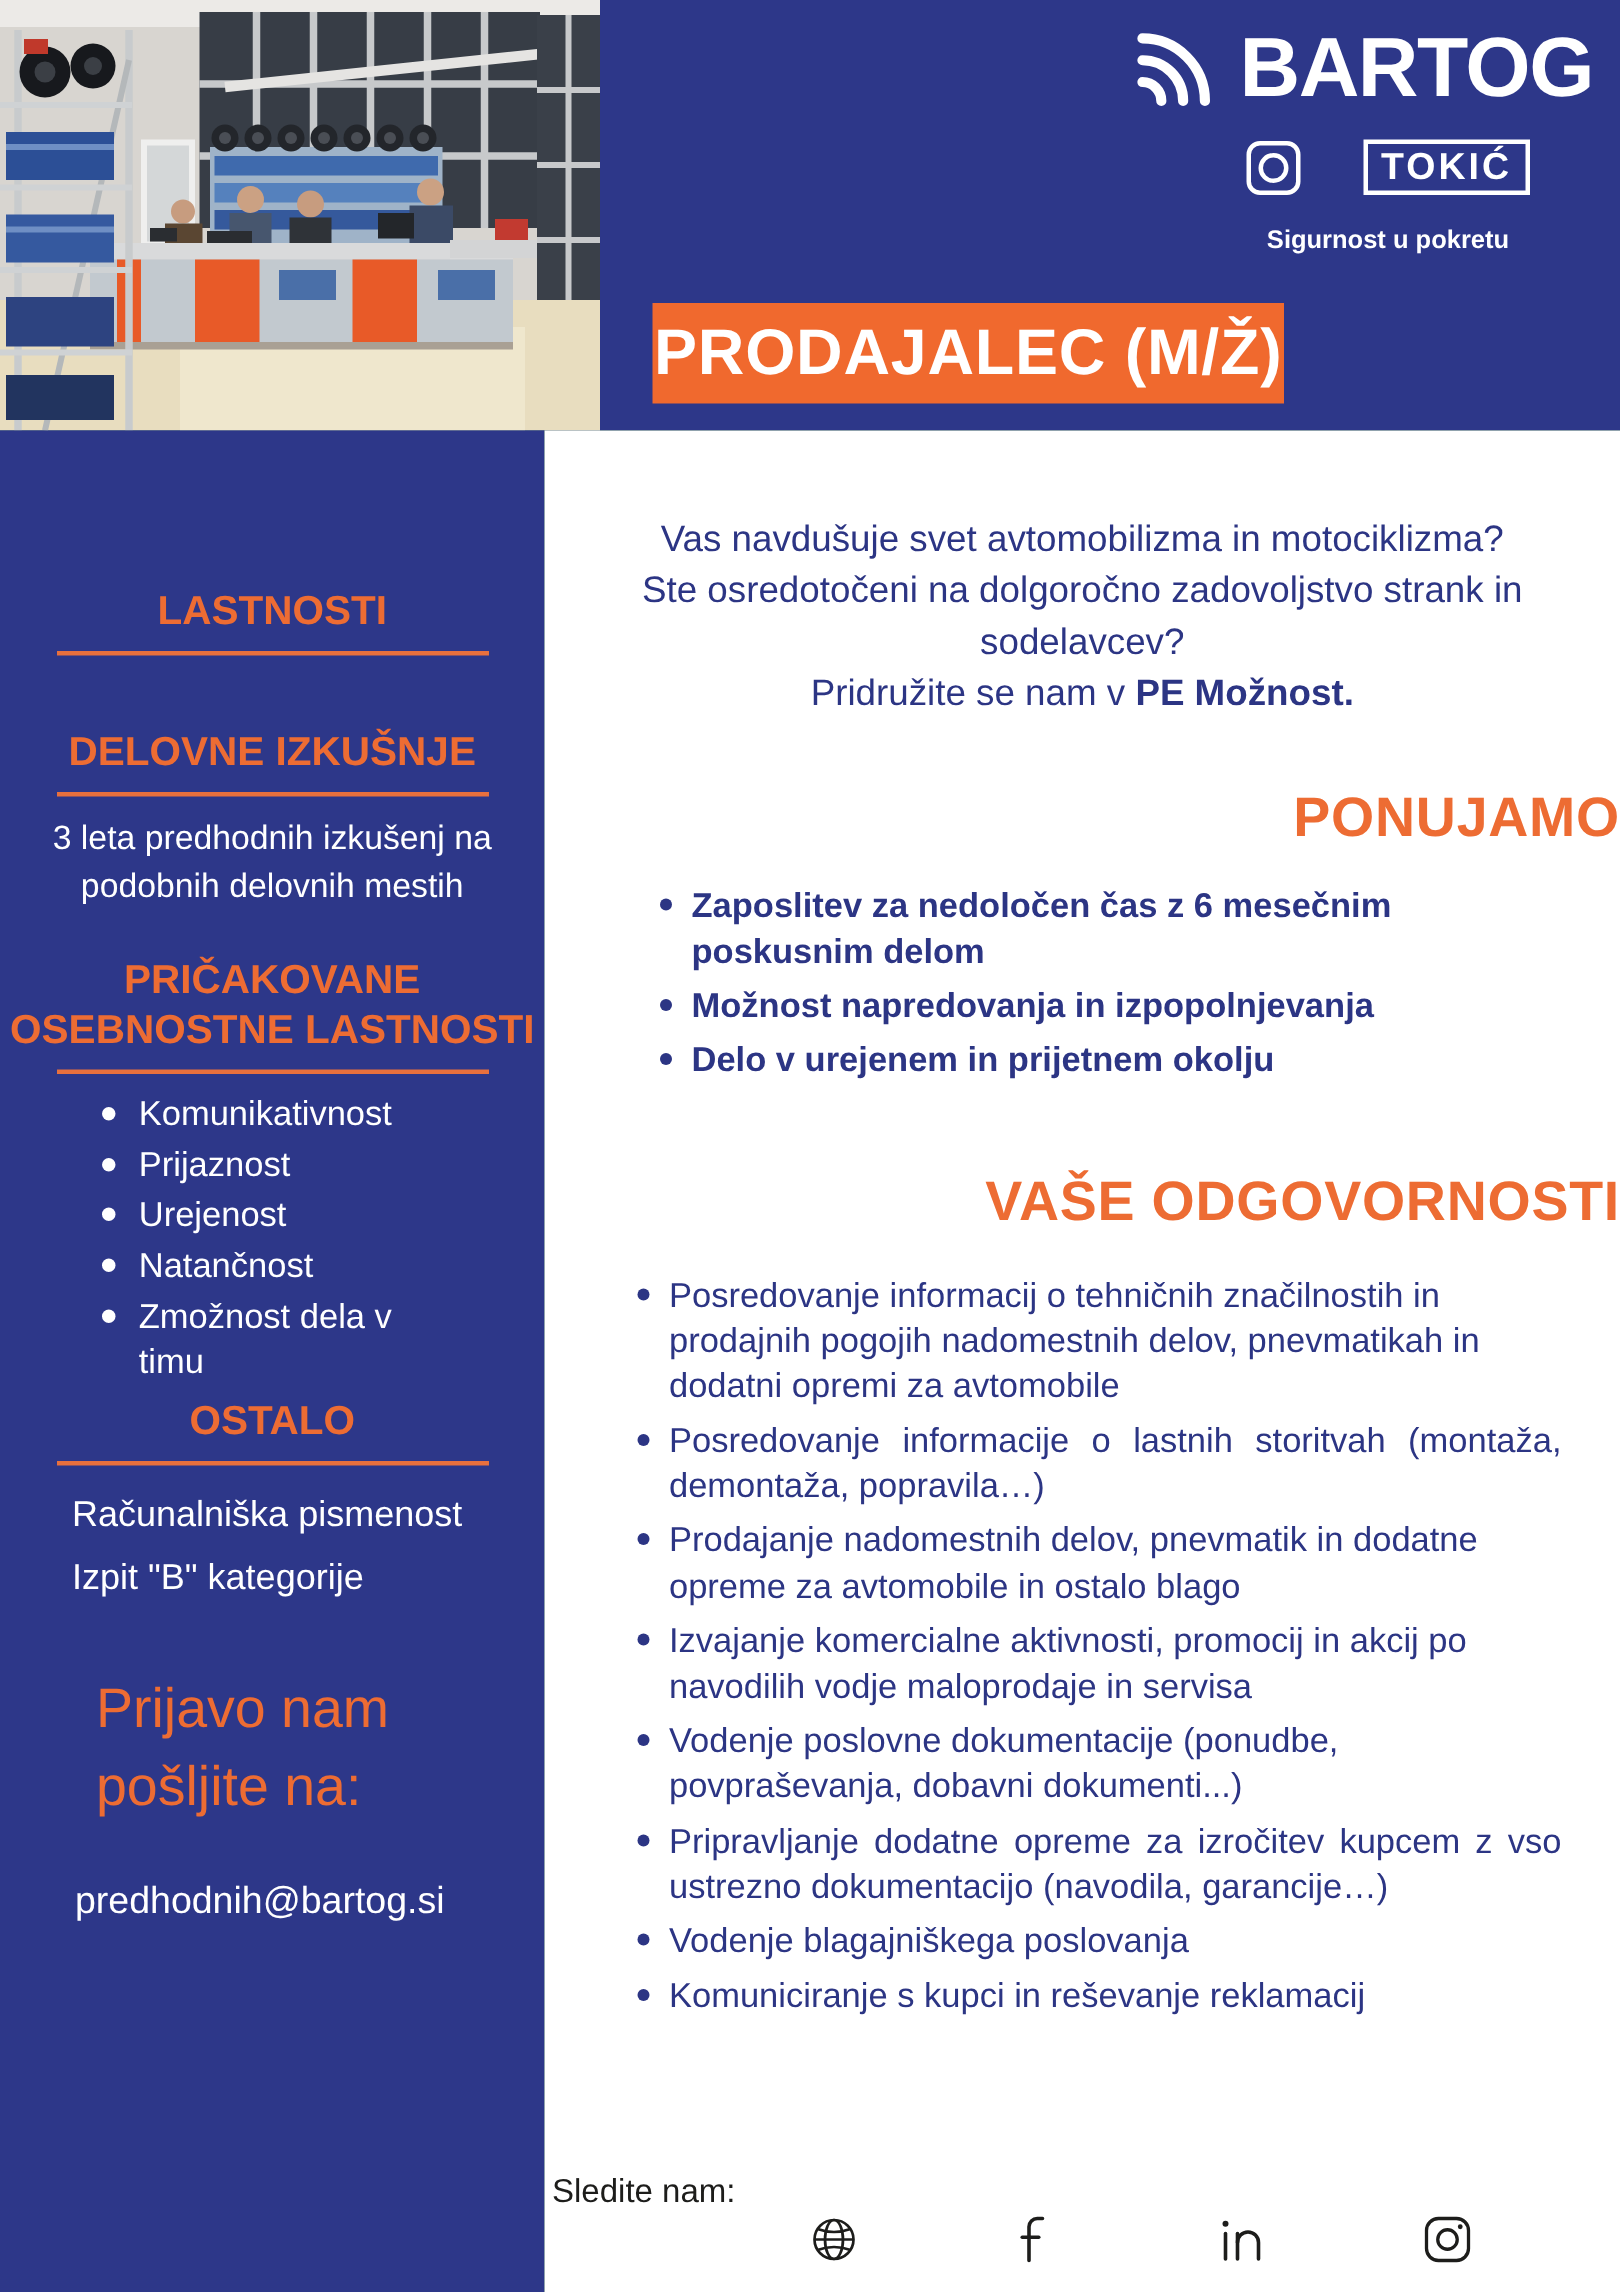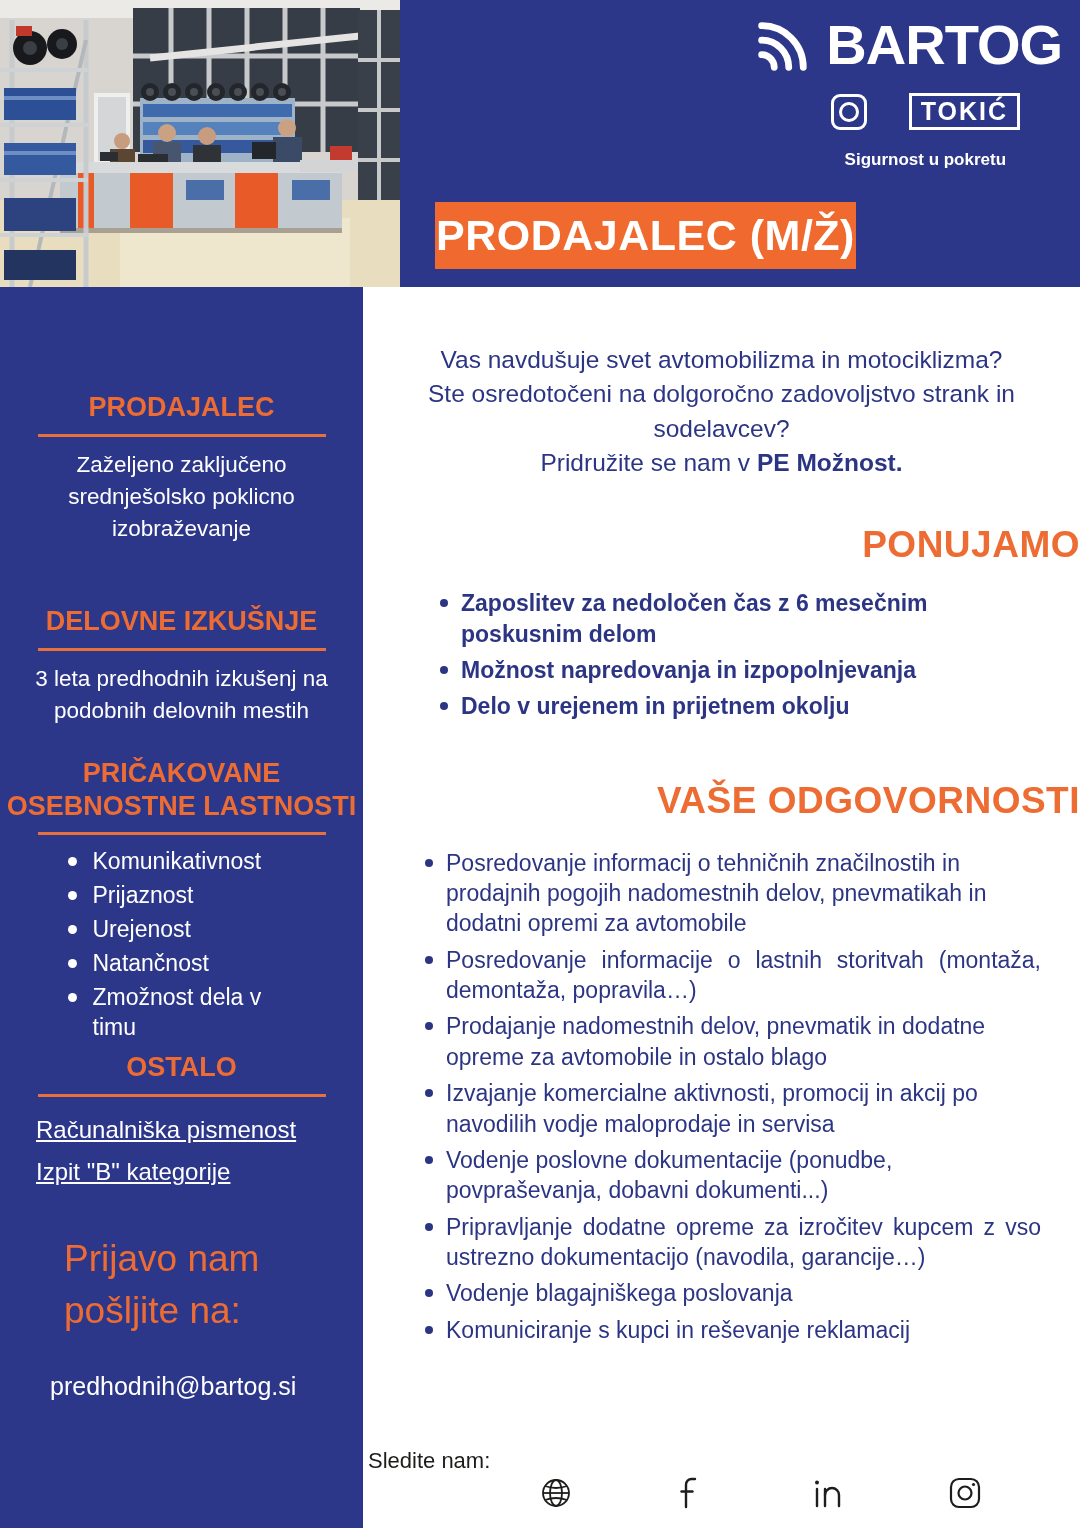--- a/index.html
+++ b/index.html
@@ -18,29 +18,29 @@
   .tokic-circle { width:20px; height:20px; border:3px solid #fff; border-radius:50%; }
   .tokic-box { border:3px solid #fff; padding:1px 9px; font-size:25px; font-weight:800; letter-spacing:2px;margin-left:35px; }
   .tokic-tagline { margin-top:20px; font-size:17px; font-weight:700; }
   .banner { position:absolute; left:435px; top:202px; width:421px; height:67px; background:#f0692e;
             display:flex; align-items:center; justify-content:center;
             color:#fff; font-size:43px; font-weight:700; letter-spacing:0.5px; }
 
   
   .sidebar { position:absolute; left:0; top:287px; width:363px; height:1241px; background:#2d3789; color:#fff; }
   .s-head { margin-top:104px; text-align:center; color:#ed6c33; font-size:27px; font-weight:700; line-height:1.22; padding:0 4px; }
-  .s-head.mt2 { margin-top:60px; }
+  .s-head.mt2 { margin-top:48px; }
   .s-head.mt3 { margin-top:30px; }
   .s-head.mt4 { margin-top:8px; }
   .s-hr { width:288px; height:3px; background:#e8703d; border:0; margin:10px auto 12px auto; }
   .s-text { text-align:center; font-size:22.5px; line-height:1.42; padding:0 18px; }
   .s-list { list-style:none; width:232px; margin:12px auto 0 auto; }
   .s-list li { position:relative; padding-left:27px; font-size:23px; line-height:1.3; margin-bottom:4px; }
   .s-list li::before { content:""; position:absolute; left:2px; top:10px; width:9px; height:9px; border-radius:50%; background:#fff; }
-  .s-lines { padding-left:36px; font-size:24px; line-height:1.75;text-decoration:underline; }
+  .s-lines { padding-left:48px; font-size:24px; line-height:1.75; }
   .apply-head { margin-top:40px; padding-left:64px; color:#ed6c33; font-size:37px; font-weight:500; line-height:1.4; }
   .apply-email { margin-top:36px; padding-left:50px; font-size:25px; }
 
   
   .main { position:absolute; left:363px; top:287px; width:717px; height:1241px; background:#fff; color:#2c3584; }
   .intro { margin:56px auto 0 auto; width:590px; text-align:center; font-size:24.5px; font-weight:500; line-height:1.4; }
   .intro b { font-weight:700; }
   .sec-title { color:#ed6c33; font-size:37px; font-weight:700; letter-spacing:0.5px;text-align:right; }
   .offer-title { margin:44px 0 0 100px; }
   .resp-title { margin:58px 0 0 90px; }
@@ -181,23 +181,22 @@
         <span class="tokic-box">TOKIĆ</span>
       </div>
       <div class="tokic-tagline">Sigurnost u pokretu</div>
     </div>
 
     <div class="banner">PRODAJALEC (M/Ž)</div>
   </div>
 
   <aside class="sidebar">
 
-    <div class="s-head">PRODAJALEC</div>
-    <div class="s-hr"></div>
-    <p class="s-text">Zaželjeno zaključeno srednješolsko poklicno izobraževanje</p>
+    <div class="s-head">LASTNOSTI</div>
+    <div class="s-hr"></div>
 
     <div class="s-head mt2">DELOVNE IZKUŠNJE</div>
     <div class="s-hr"></div>
     <p class="s-text">3 leta predhodnih izkušenj na podobnih delovnih mestih</p>
 
     <div class="s-head mt3">PRIČAKOVANE OSEBNOSTNE LASTNOSTI</div>
     <div class="s-hr"></div>
     <ul class="s-list">
       <li>Komunikativnost</li>
       <li>Prijaznost</li>

